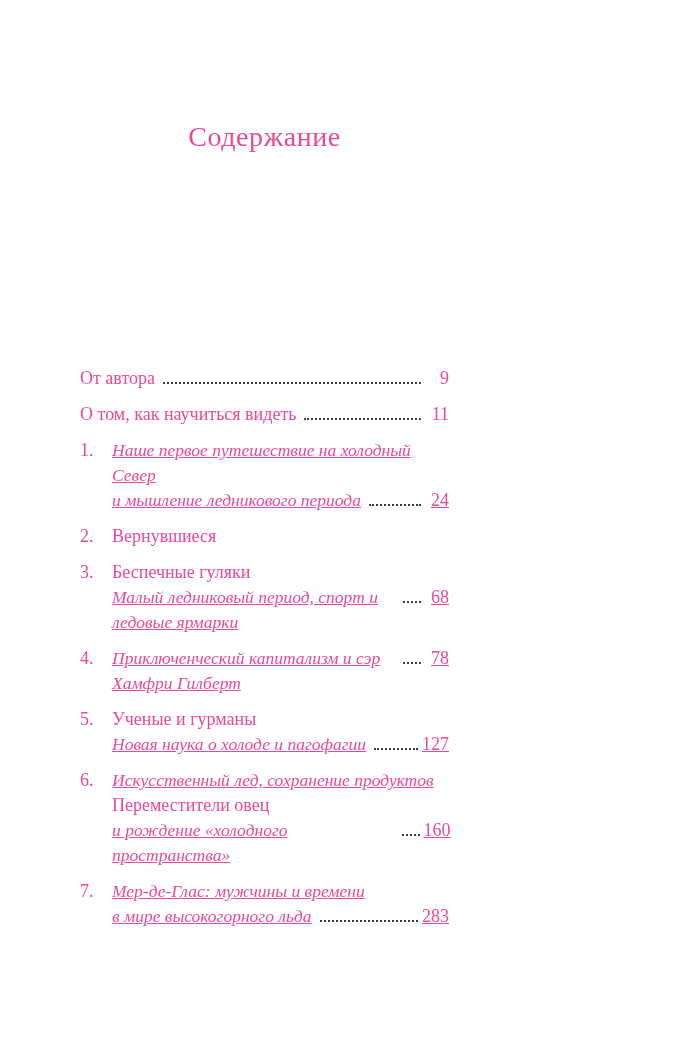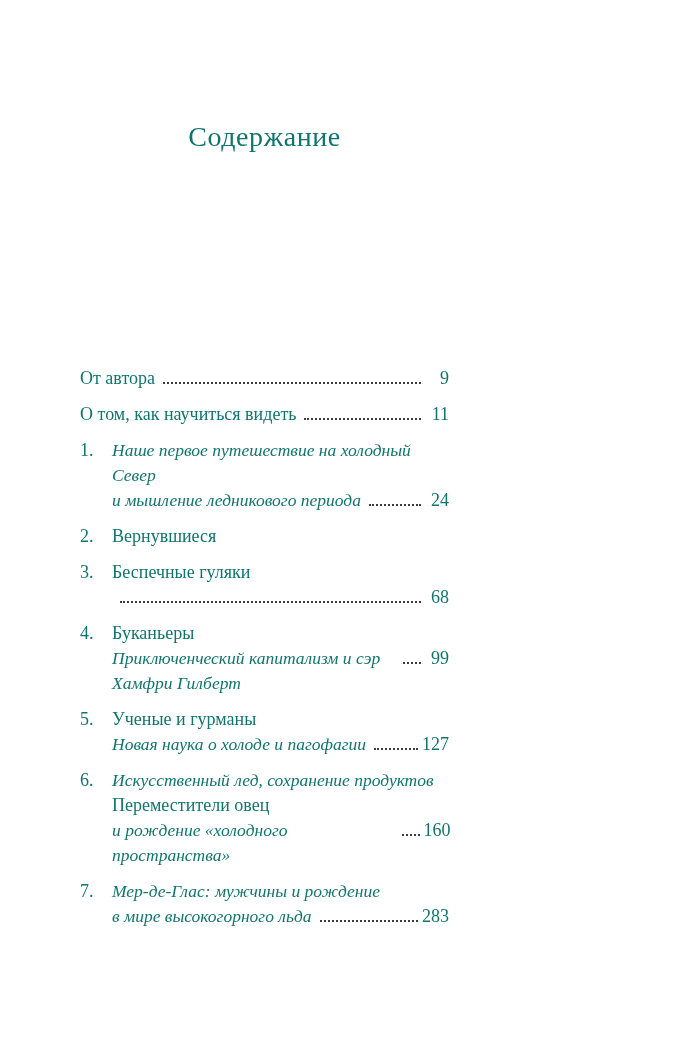--- a/index.html
+++ b/index.html
@@ -5,21 +5,21 @@
   html, body {
     margin: 0;
     padding: 0;
     background: #ffffff;
   }
   .page {
     position: relative;
     width: 557px;
     height: 1039px;
     background: #ffffff;
-    color: #0f766e;
+    color: #ec4899;
     font-family: "Liberation Serif", "DejaVu Serif", serif;
     box-sizing: border-box;
     overflow: hidden;
   }
   .page-title {
     margin: 0 108px 0 80px;
     padding-top: 119px;
     text-align: center;
     font-size: 28px;
     line-height: 35px;
@@ -43,20 +43,21 @@
     flex: 1;
     min-width: 0;
   }
   .line {
     display: flex;
     align-items: baseline;
   }
   .subtitle-line {
     font-style: italic;
     font-size: 17.5px;
+    text-decoration: underline;
   }
   .leader {
     flex: 1 1 auto;
     min-width: 18px;
     border-bottom: 2px dotted #3c3c3c;
     margin: 0 4px 1px 8px;
   }
   .pagenum {
     min-width: 24px;
     text-align: right;
@@ -110,35 +111,33 @@
           </div>
         </div>
       </div>
       <div class="entry">
         <span class="num">3.</span>
         <div class="body">
           <div class="line title-line">
             <span class="text">Беспечные гуляки</span>
           </div>
           <div class="line subtitle-line">
+            <span class="text">Малый ледниковый период, спорт и ледовые ярмарки</span>
             <span class="leader"></span>
             <span class="pagenum">68</span>
           </div>
         </div>
       </div>
       <div class="entry">
         <span class="num">4.</span>
         <div class="body">
-          <div class="line title-line">
-            <span class="text">Буканьеры</span>
-          </div>
           <div class="line subtitle-line">
             <span class="text">Приключенческий капитализм и сэр Хамфри Гилберт</span>
             <span class="leader"></span>
-            <span class="pagenum">99</span>
+            <span class="pagenum">78</span>
           </div>
         </div>
       </div>
       <div class="entry">
         <span class="num">5.</span>
         <div class="body">
           <div class="line title-line">
             <span class="text">Ученые и гурманы</span>
           </div>
           <div class="line subtitle-line">
@@ -161,21 +160,21 @@
             <span class="text">и рождение «холодного пространства»</span>
             <span class="leader"></span>
             <span class="pagenum">160</span>
           </div>
         </div>
       </div>
       <div class="entry">
         <span class="num">7.</span>
         <div class="body">
           <div class="line subtitle-line">
-            <span class="text">Мер-де-Глас: мужчины и рождение</span>
+            <span class="text">Мер-де-Глас: мужчины и времени</span>
           </div>
           <div class="line subtitle-line">
             <span class="text">в мире высокогорного льда</span>
             <span class="leader"></span>
             <span class="pagenum">283</span>
           </div>
         </div>
       </div>
     </div>
 </div>

